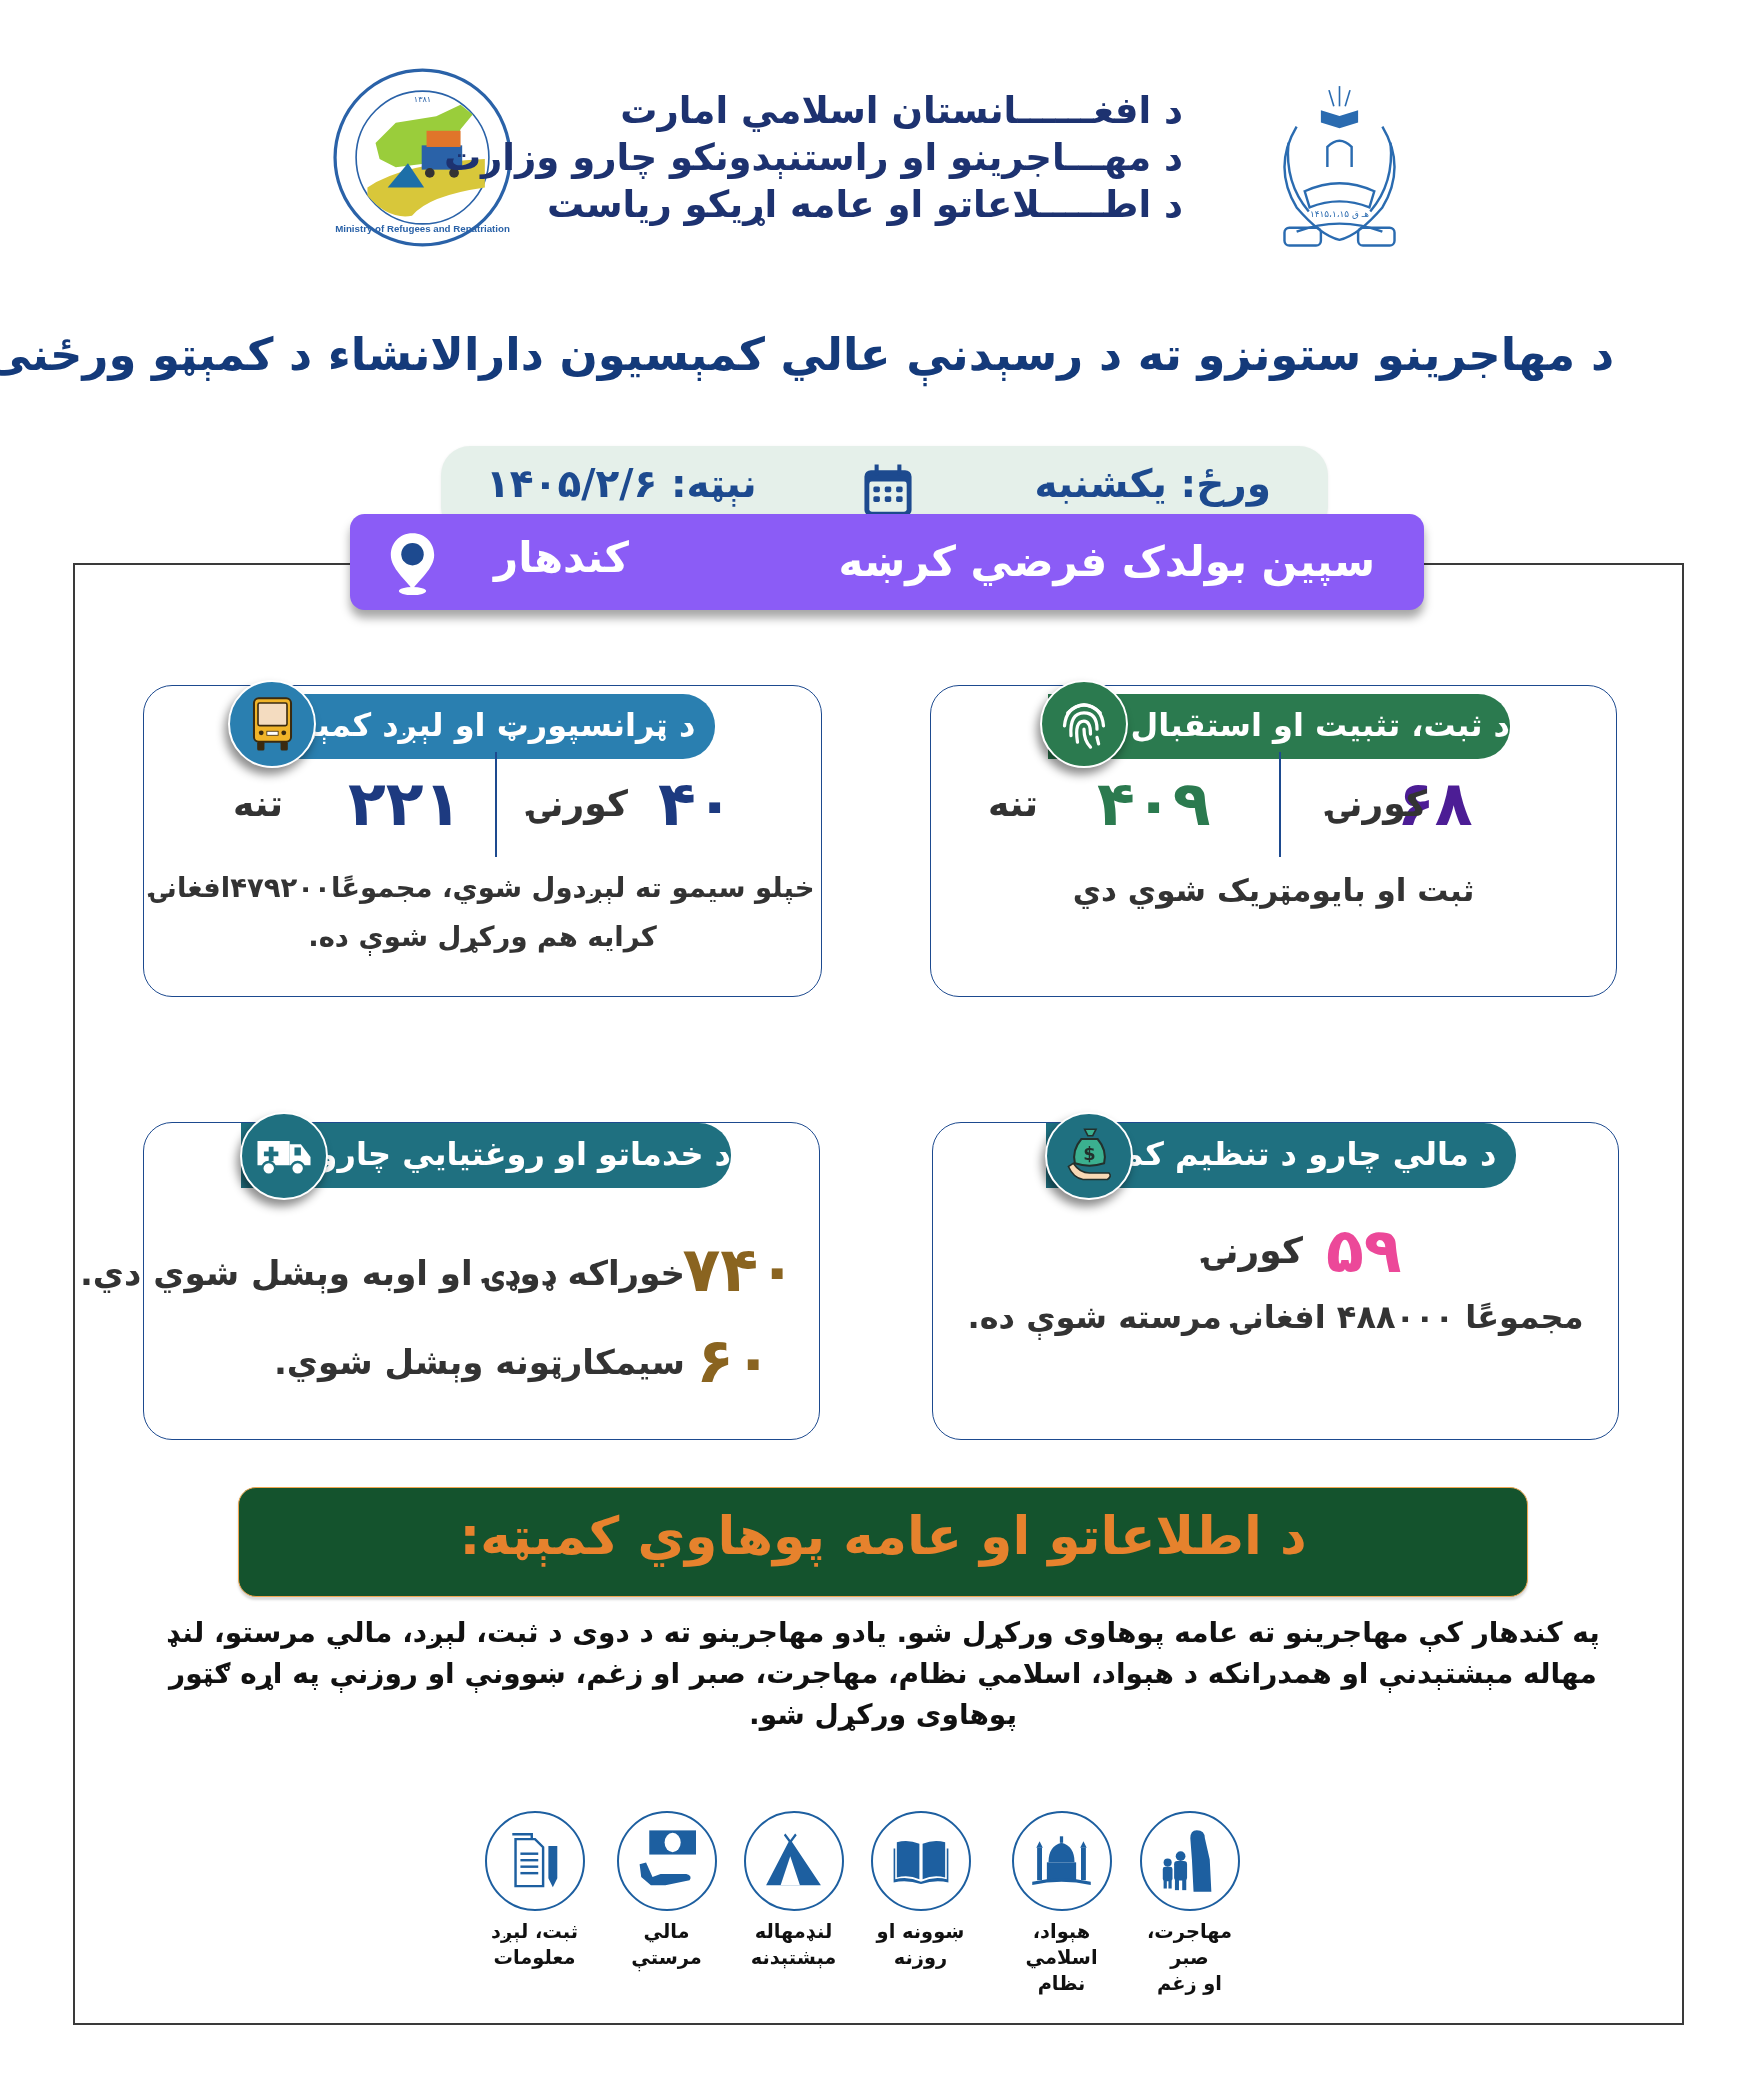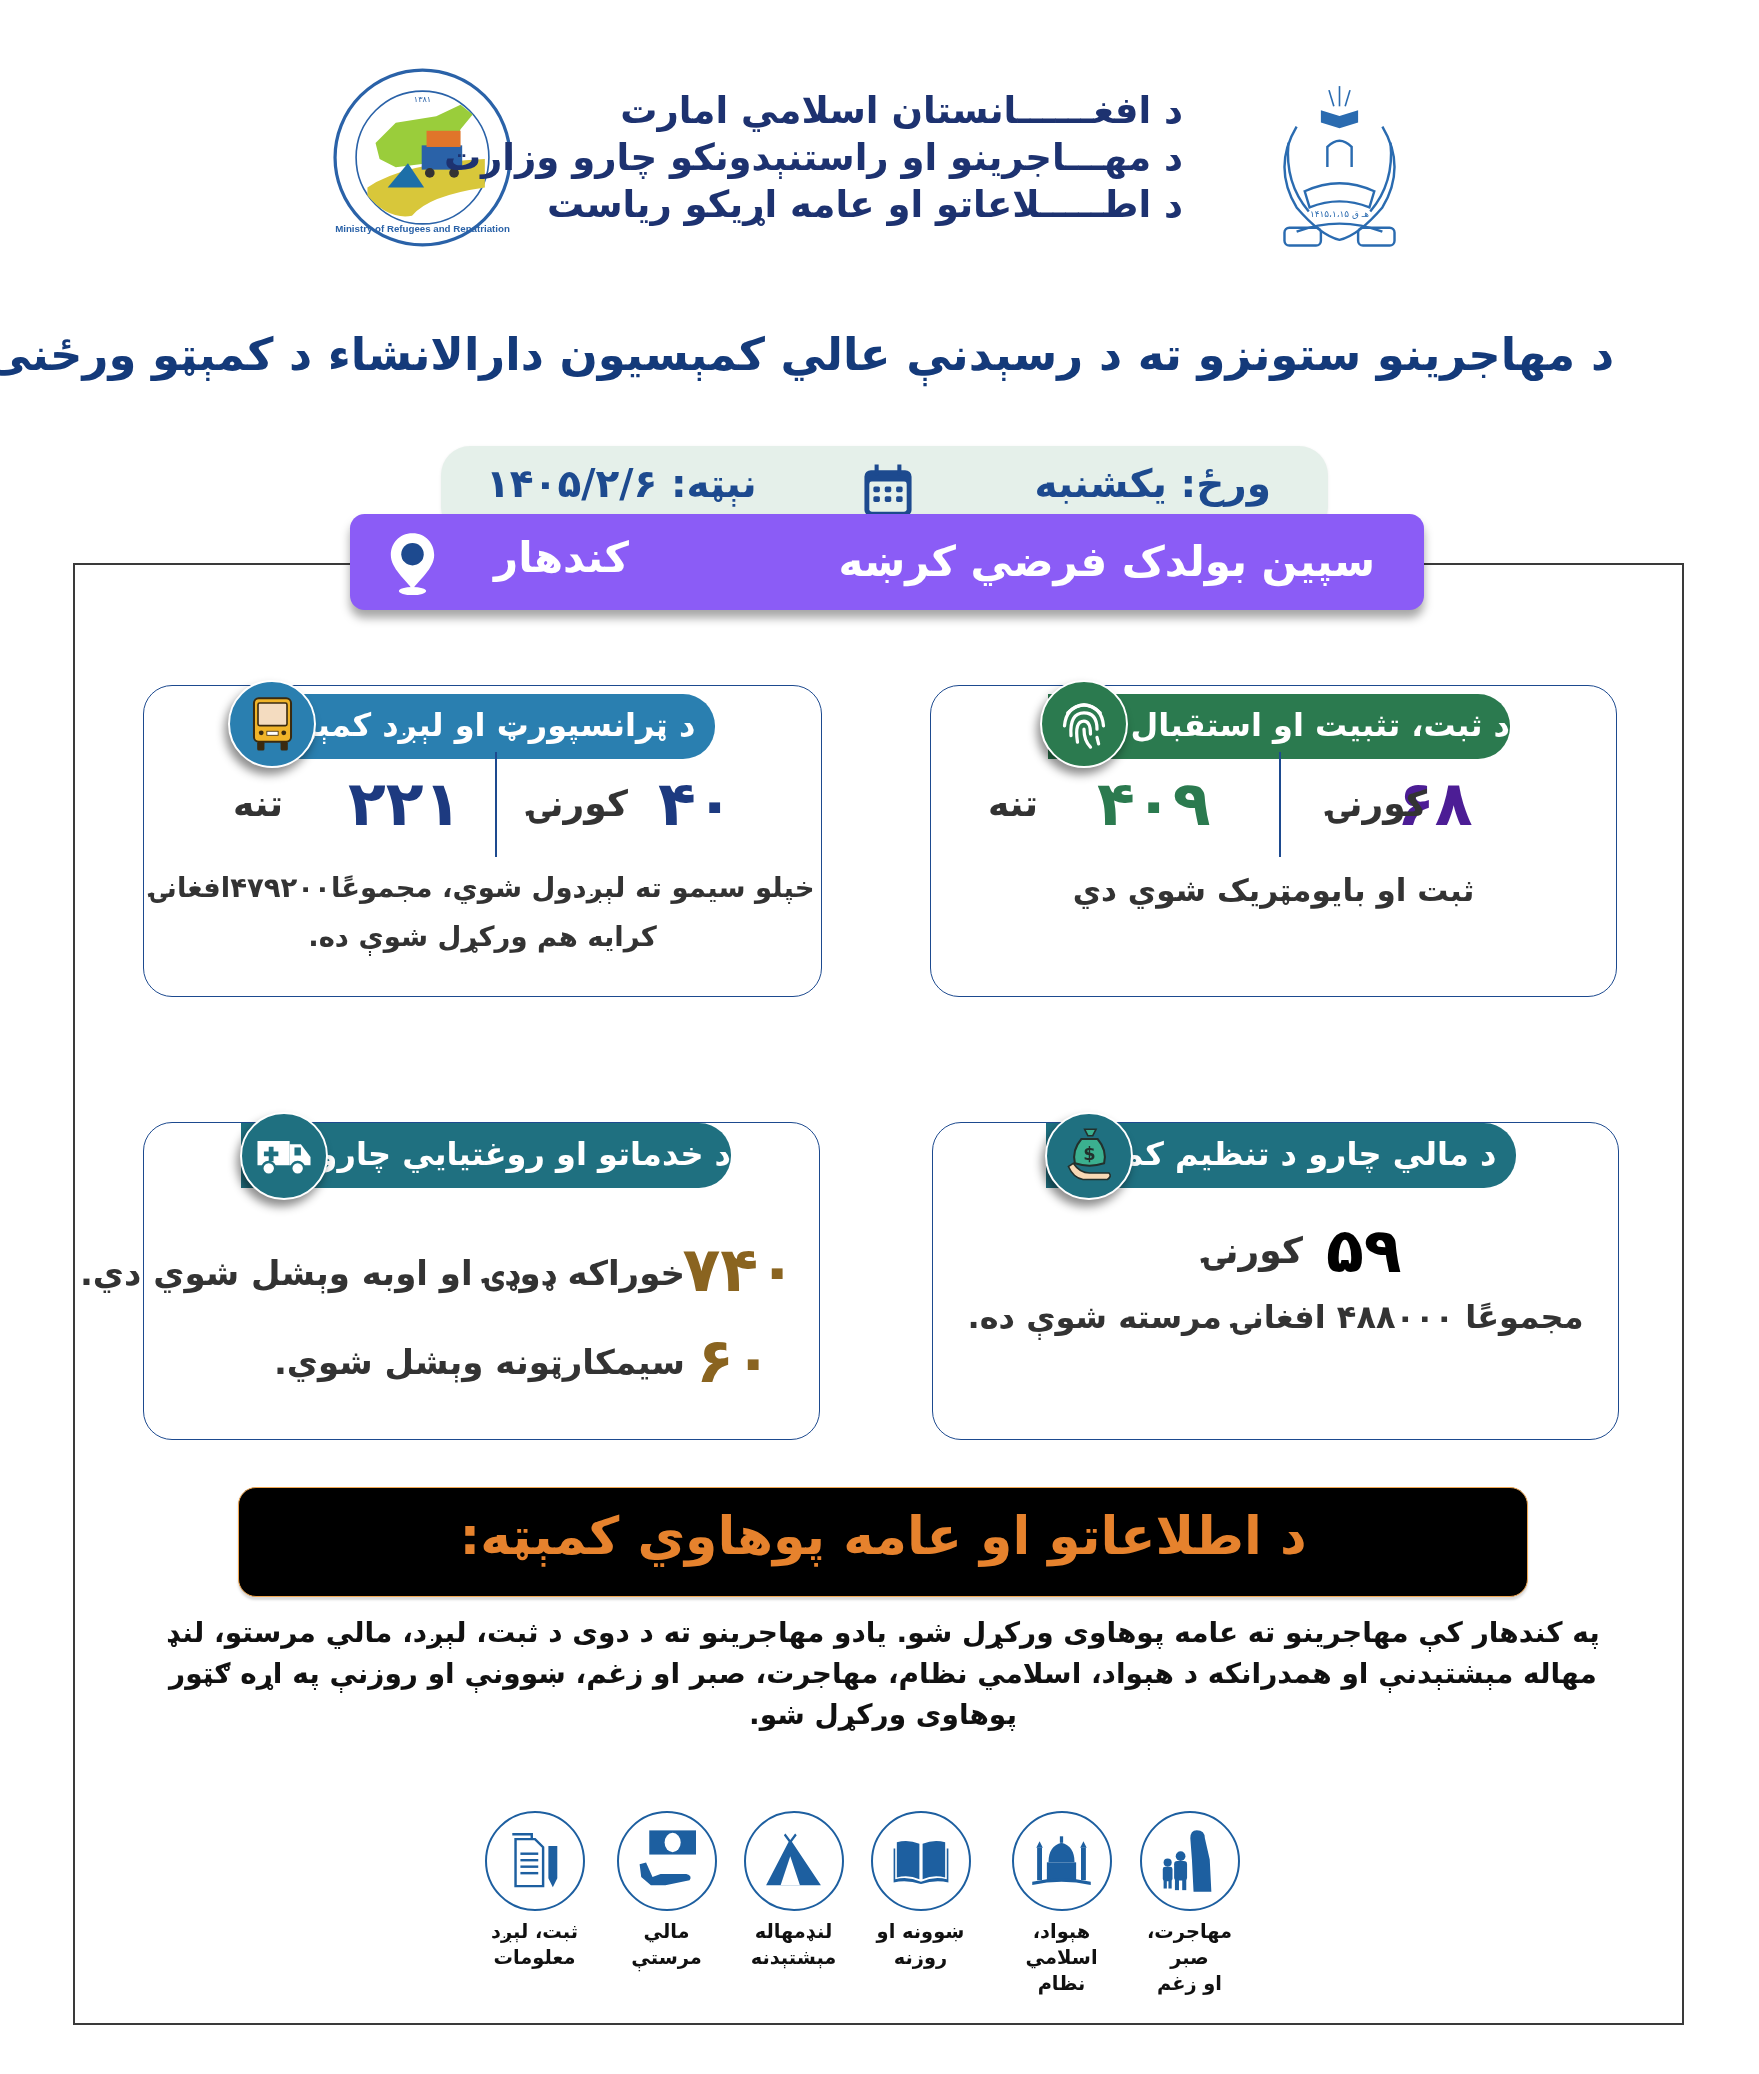--- a/index.html
+++ b/index.html
@@ -26,21 +26,21 @@
   .frame{left:73px;top:563px;width:1611px;height:1462px;border:2.4px solid #3a3a3a;border-top-width:2.4px;box-sizing:border-box;}
   
   .card{background:#fff;border:1.6px solid #1d4a8f;border-radius:29px;box-sizing:border-box;}
   .card-head{height:65px;border-radius:0 32px 32px 0;color:#fff;font-weight:bold;font-size:32px;text-align:center;line-height:63px;white-space:nowrap;direction:rtl;}
   .badge{width:84px;height:84px;border-radius:50%;border:2.4px solid #fff;box-shadow:-3.2px 6.5px 9.7px rgba(0,0,0,.45);display:flex;align-items:center;justify-content:center;}
   .vdiv{width:1.6px;background:#1d4a8f;}
   .num{font-weight:bold;font-size:62px;white-space:nowrap;}
   .unit{font-weight:bold;font-size:36px;color:#333;white-space:nowrap;}
   .desc{font-size:31px;font-weight:bold;color:#333;text-align:center;line-height:49px;direction:rtl;}
   
-  .info-box{left:238px;top:1487px;width:1288px;height:108px;background:#000000;border:1.6px solid #f0a650;border-radius:18px;box-shadow:0 2.4px 2.4px rgba(0,0,0,.15);}
+  .info-box{left:238px;top:1487px;width:1288px;height:108px;background:#14532d;border:1.6px solid #f0a650;border-radius:18px;box-shadow:0 2.4px 2.4px rgba(0,0,0,.15);}
   .info-box .title{width:100%;text-align:center;top:18px;font-size:52px;font-weight:bold;color:#e6822d;white-space:nowrap;}
   .info-text{left:162px;top:1612px;width:1442px;text-align:center;font-size:28px;font-weight:bold;line-height:41px;color:#111;direction:rtl;}
   
   .topic{width:105px;text-align:center;}
   .topic .circle{width:100px;height:100px;border:2.4px solid #1d5fa0;border-radius:50%;display:flex;align-items:center;justify-content:center;margin:0 auto;box-sizing:border-box;}
   .topic .lbl{font-size:19.4px;font-weight:bold;color:#111;line-height:26px;margin-top:8px;direction:rtl;white-space:pre-line;}
 </style>
 </head>
 <body>
 
@@ -198,21 +198,21 @@
     <span>د مالي چارو د تنظيم کمېټه:</span>
   </div>
   <div class="abs badge" style="left:112px;top:-11.3px;background:#1f7080;">
     <svg width="49" height="60" viewBox="0 0 60 74">
       <path d="M24 4 h14 l-4 8 h-6 z" fill="#3bb08f" stroke="#23302c" stroke-width="2"></path>
       <path d="M20 16 Q8 30 12 46 Q30 52 48 46 Q52 30 40 16 Z" fill="#3bb08f" stroke="#23302c" stroke-width="2.5"></path>
       <text x="30" y="42" font-size="22" font-weight="bold" text-anchor="middle" fill="#23302c" font-family="DejaVu Sans, sans-serif">$</text>
       <path d="M4 50 Q10 64 22 66 L52 66 Q58 62 54 58 L30 58 Q18 58 10 46 Z" fill="#f8d9b5" stroke="#23302c" stroke-width="2"></path>
     </svg>
   </div>
-  <div class="abs num rtl" style="left:393px;top:91px;color:#000000;">۵۹</div>
+  <div class="abs num rtl" style="left:393px;top:91px;color:#ec4899;">۵۹</div>
   <div class="abs unit rtl" style="left:271px;top:107px;">کورنۍ</div>
   <div class="abs desc rtl" style="left:0;top:170px;width:100%;font-size:32px;">مجموعًا ۴۸۸۰۰۰ افغانۍ  مرسته شوې ده.</div>
 </div>
 
 <div class="abs info-box">
   <div class="abs title rtl">د اطلاعاتو او عامه پوهاوي کمېټه:</div>
 </div>
 <div class="abs info-text">په کندهار کې مهاجرينو ته عامه پوهاوی ورکړل شو. يادو مهاجرينو ته د دوی د ثبت، لېږد، مالي مرستو، لنډ مهاله مېشتېدنې او همدرانکه د هېواد، اسلامي نظام، مهاجرت، صبر او زغم، ښوونې او روزنې په اړه ګټور پوهاوی ورکړل شو.</div>
 
 <div class="abs topic" style="left:1137px;top:1811px;">

